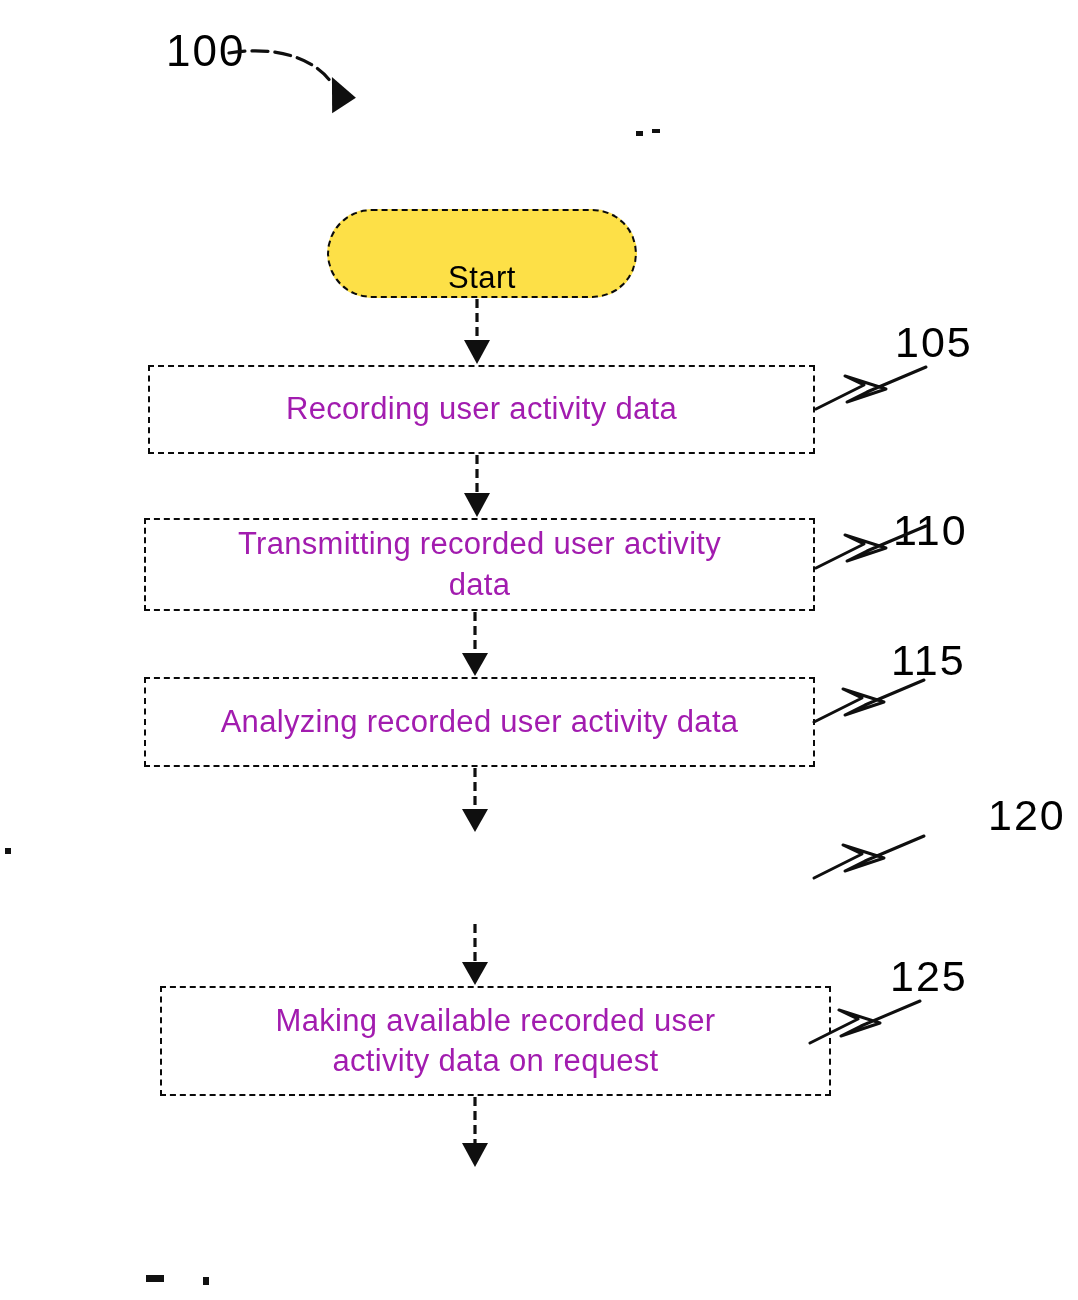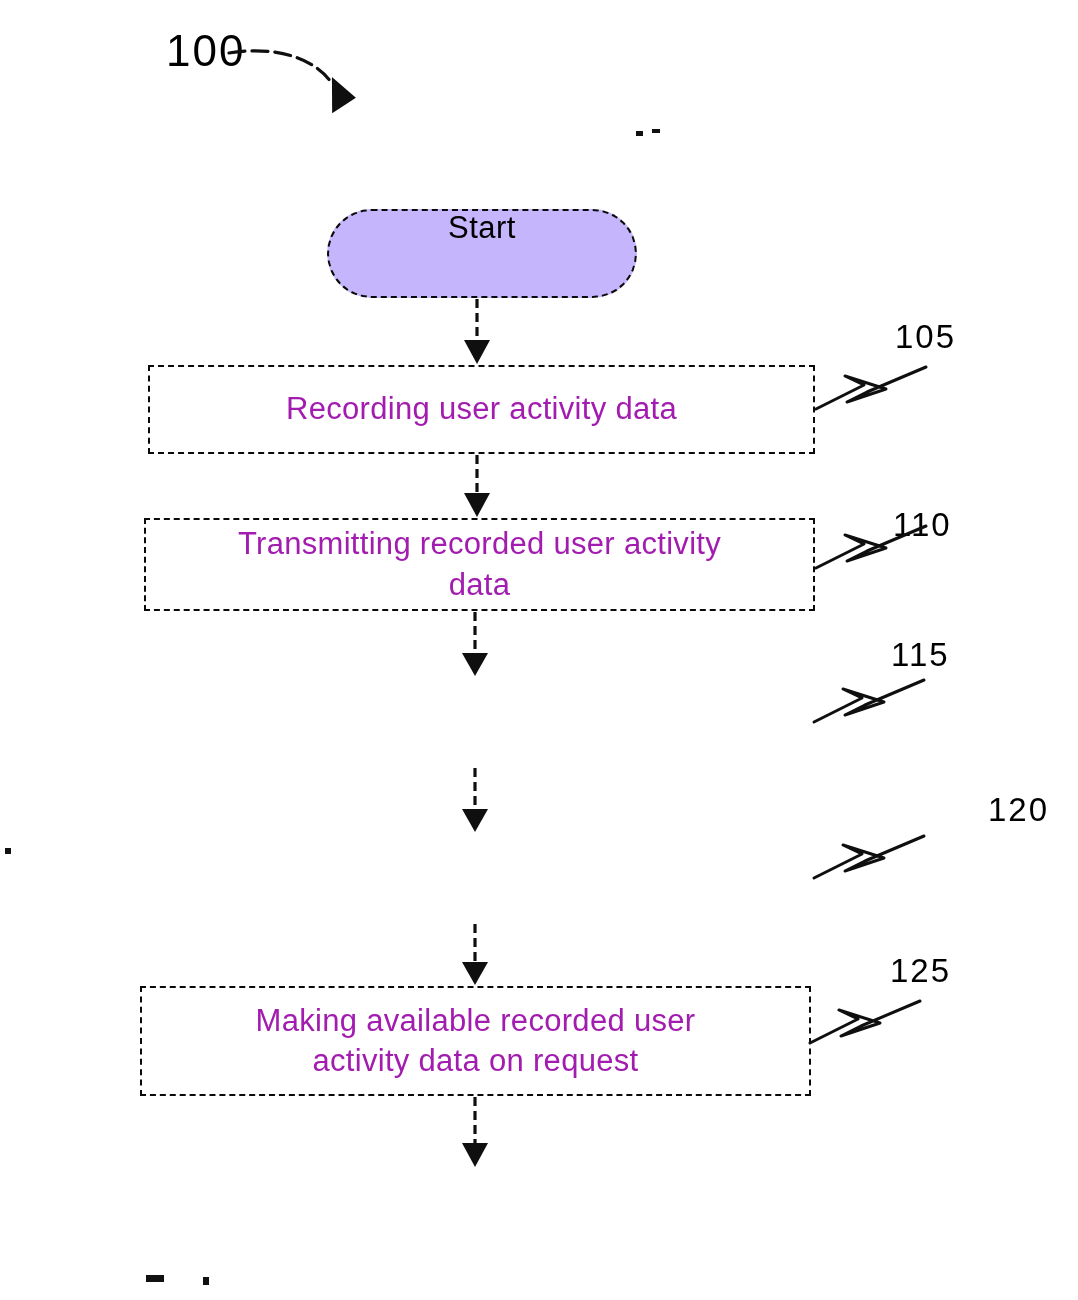--- a/index.html
+++ b/index.html
@@ -31,36 +31,36 @@
     top: 26px;
     font-size: 44px;
     letter-spacing: 2px;
     color: #000;
     white-space: nowrap;
   }
 
   
   .callout-num {
     position: absolute;
-    font-size: 33px;
+    font-size: 43px;
     letter-spacing: 2px;
     color: #000;
     white-space: nowrap;
     text-align: right;
   }
 
   
   .terminator {
     position: absolute;
     box-sizing: border-box;
     border: 2.5px dashed #0a0a0a;
     border-radius: 50px;
-    background: #c4b5fd;
+    background: #fde047;
     display: flex;
-    align-items: flex-start;
+    align-items: flex-end;
     justify-content: center;
   }
   .terminator .node-label {
     font-size: 31px;
     letter-spacing: 0.5px;
     color: #000;
     text-align: center;
     line-height: 1.12;
   }
 
@@ -119,23 +119,26 @@
 
   <div class="process-box" style="left:148px; top:365px; width:667px; height:89px;">
     <div class="node-label">Recording user activity data</div>
   </div>
 
   <div class="process-box" style="left:144px; top:518px; width:671px; height:93px;align-items:center;">
     <div class="node-label">Transmitting recorded user activity
 data</div>
   </div>
 
-
-
-  <div class="process-box" style="left:140px; top:986px; width:671px; height:110px;">
+  <div class="process-box" style="left:144px; top:677px; width:671px; height:90px;">
+    <div class="node-label">Analyzing recorded user activity data</div>
+  </div>
+
+
+  <div class="process-box" style="left:160px; top:986px; width:671px; height:110px;">
     <div class="node-label">Making available recorded user
 activity data on request</div>
   </div>
 
 
   <div class="callout-num" style="left:895px; top:318px;">105</div>
 
   <div class="callout-num" style="left:893px; top:477px;margin-top:29px;">110</div>
 
   <div class="callout-num" style="left:891px; top:636px;">115</div>

